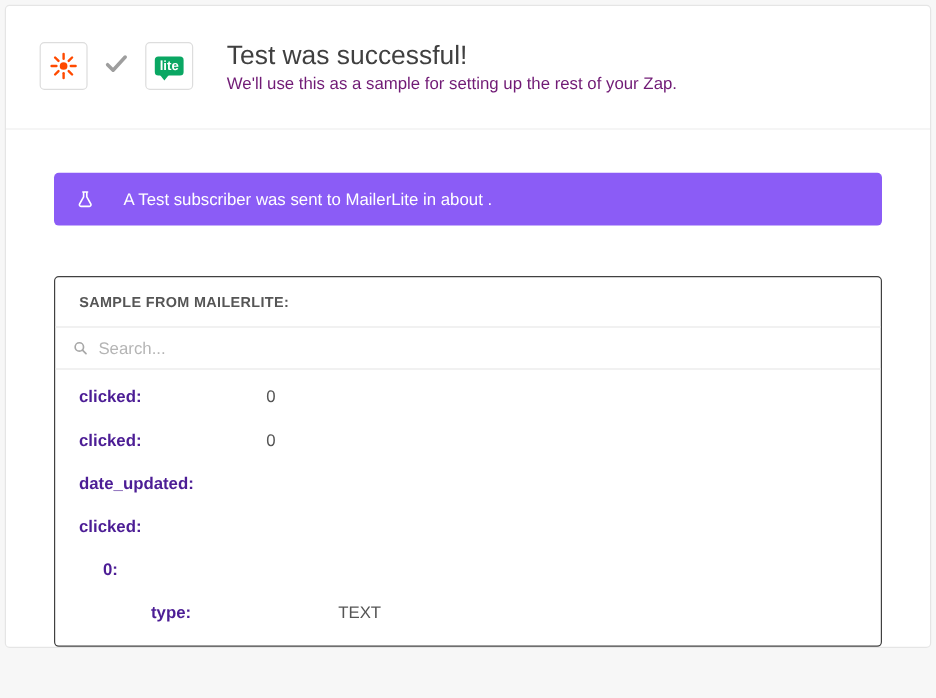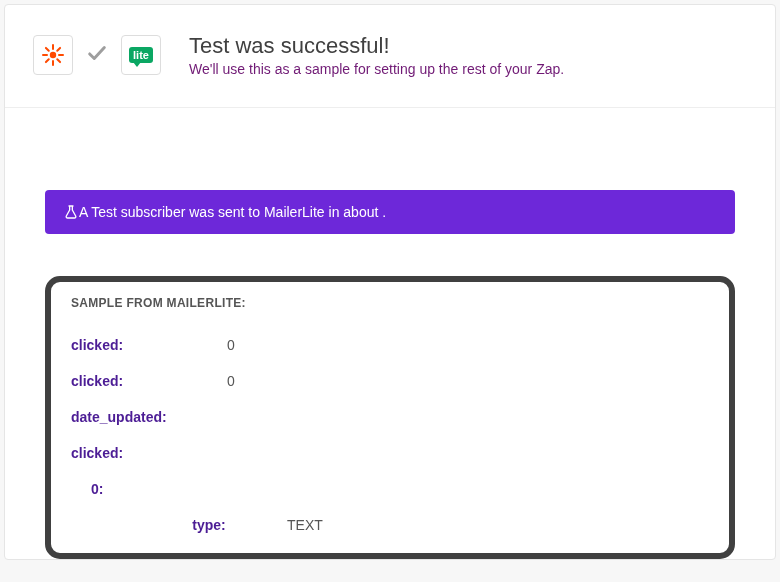--- a/index.html
+++ b/index.html
@@ -71,35 +71,34 @@
     margin-bottom: 2px;
   }
   .header-sub {
     font-size: 14px;
     color: #701a75;
   }
   .body {
     padding: 36px 40px 0 40px;
   }
   .alert-success {
-    background: #6d28d9;
+    background: #8b5cf6;
     color: #fff;
     border-radius: 4px;
     padding: 14px 18px;
     font-size: 14px;
     display: flex;
     align-items: center;
-    gap: 0;
-    margin-top: 46px;
+    gap: 24px;
   }
   .alert-success svg { width: 16px; height: 16px; flex: 0 0 auto; }
   .sample-card {
     margin-top: 42px;
-    border: 6px solid #404040;
-    border-radius: 15px;
+    border: 1px solid #404040;
+    border-radius: 4px;
     background: #fff;
   }
   .sample-title {
     padding: 14px 20px 13px 20px;
     font-size: 12px;
     font-weight: 700;
     letter-spacing: 0.3px;
     color: #555;
   }
   .search-row {
@@ -141,21 +140,21 @@
     color: #4a4a4a;
   }
   .kv .k {
     width: 156px;
     font-weight: 700;
     color: #4c1d95;
   }
   .kv .v { color: #555; }
   .kv.ind1 { padding-left: 40px; }
   .kv.ind1 .k { width: 136px; }
-  .kv.ind2 { padding-left: 80px; text-align: center; }
+  .kv.ind2 { padding-left: 80px; }
   .kv.ind2 .k { width: 156px; }
   .spacer-below { height: 600px; }
 </style>
 </head>
 <body>
 
 <div class="card">
 
   <div class="header">
     <div class="app-icon-box">
@@ -191,20 +190,27 @@
 
     <div class="alert-success">
       <svg viewBox="0 0 24 24" fill="none" stroke="#ffffff" stroke-width="2" stroke-linecap="round" stroke-linejoin="round">
         <path d="M9 3h6M10 3v6l-5 9a2 2 0 0 0 1.8 3h10.4a2 2 0 0 0 1.8-3l-5-9V3"></path>
       </svg>
       <span>A Test subscriber was sent to MailerLite in about .</span>
     </div>
 
     <div class="sample-card">
       <div class="sample-title">SAMPLE FROM MAILERLITE:</div>
+      <div class="search-row">
+        <svg viewBox="0 0 24 24" fill="none" stroke="#a8a8a8" stroke-width="2.4" stroke-linecap="round">
+          <circle cx="10.5" cy="10.5" r="6"></circle>
+          <line x1="20" y1="20" x2="15" y2="15"></line>
+        </svg>
+        <input type="text" placeholder="Search..." style="">
+      </div>
       <div class="data-scroll">
 
         <div class="kv">
           <span class="k">clicked:</span>
           <span class="v">0</span>
         </div>
         <div class="kv">
           <span class="k">clicked:</span>
           <span class="v">0</span>
         </div>

